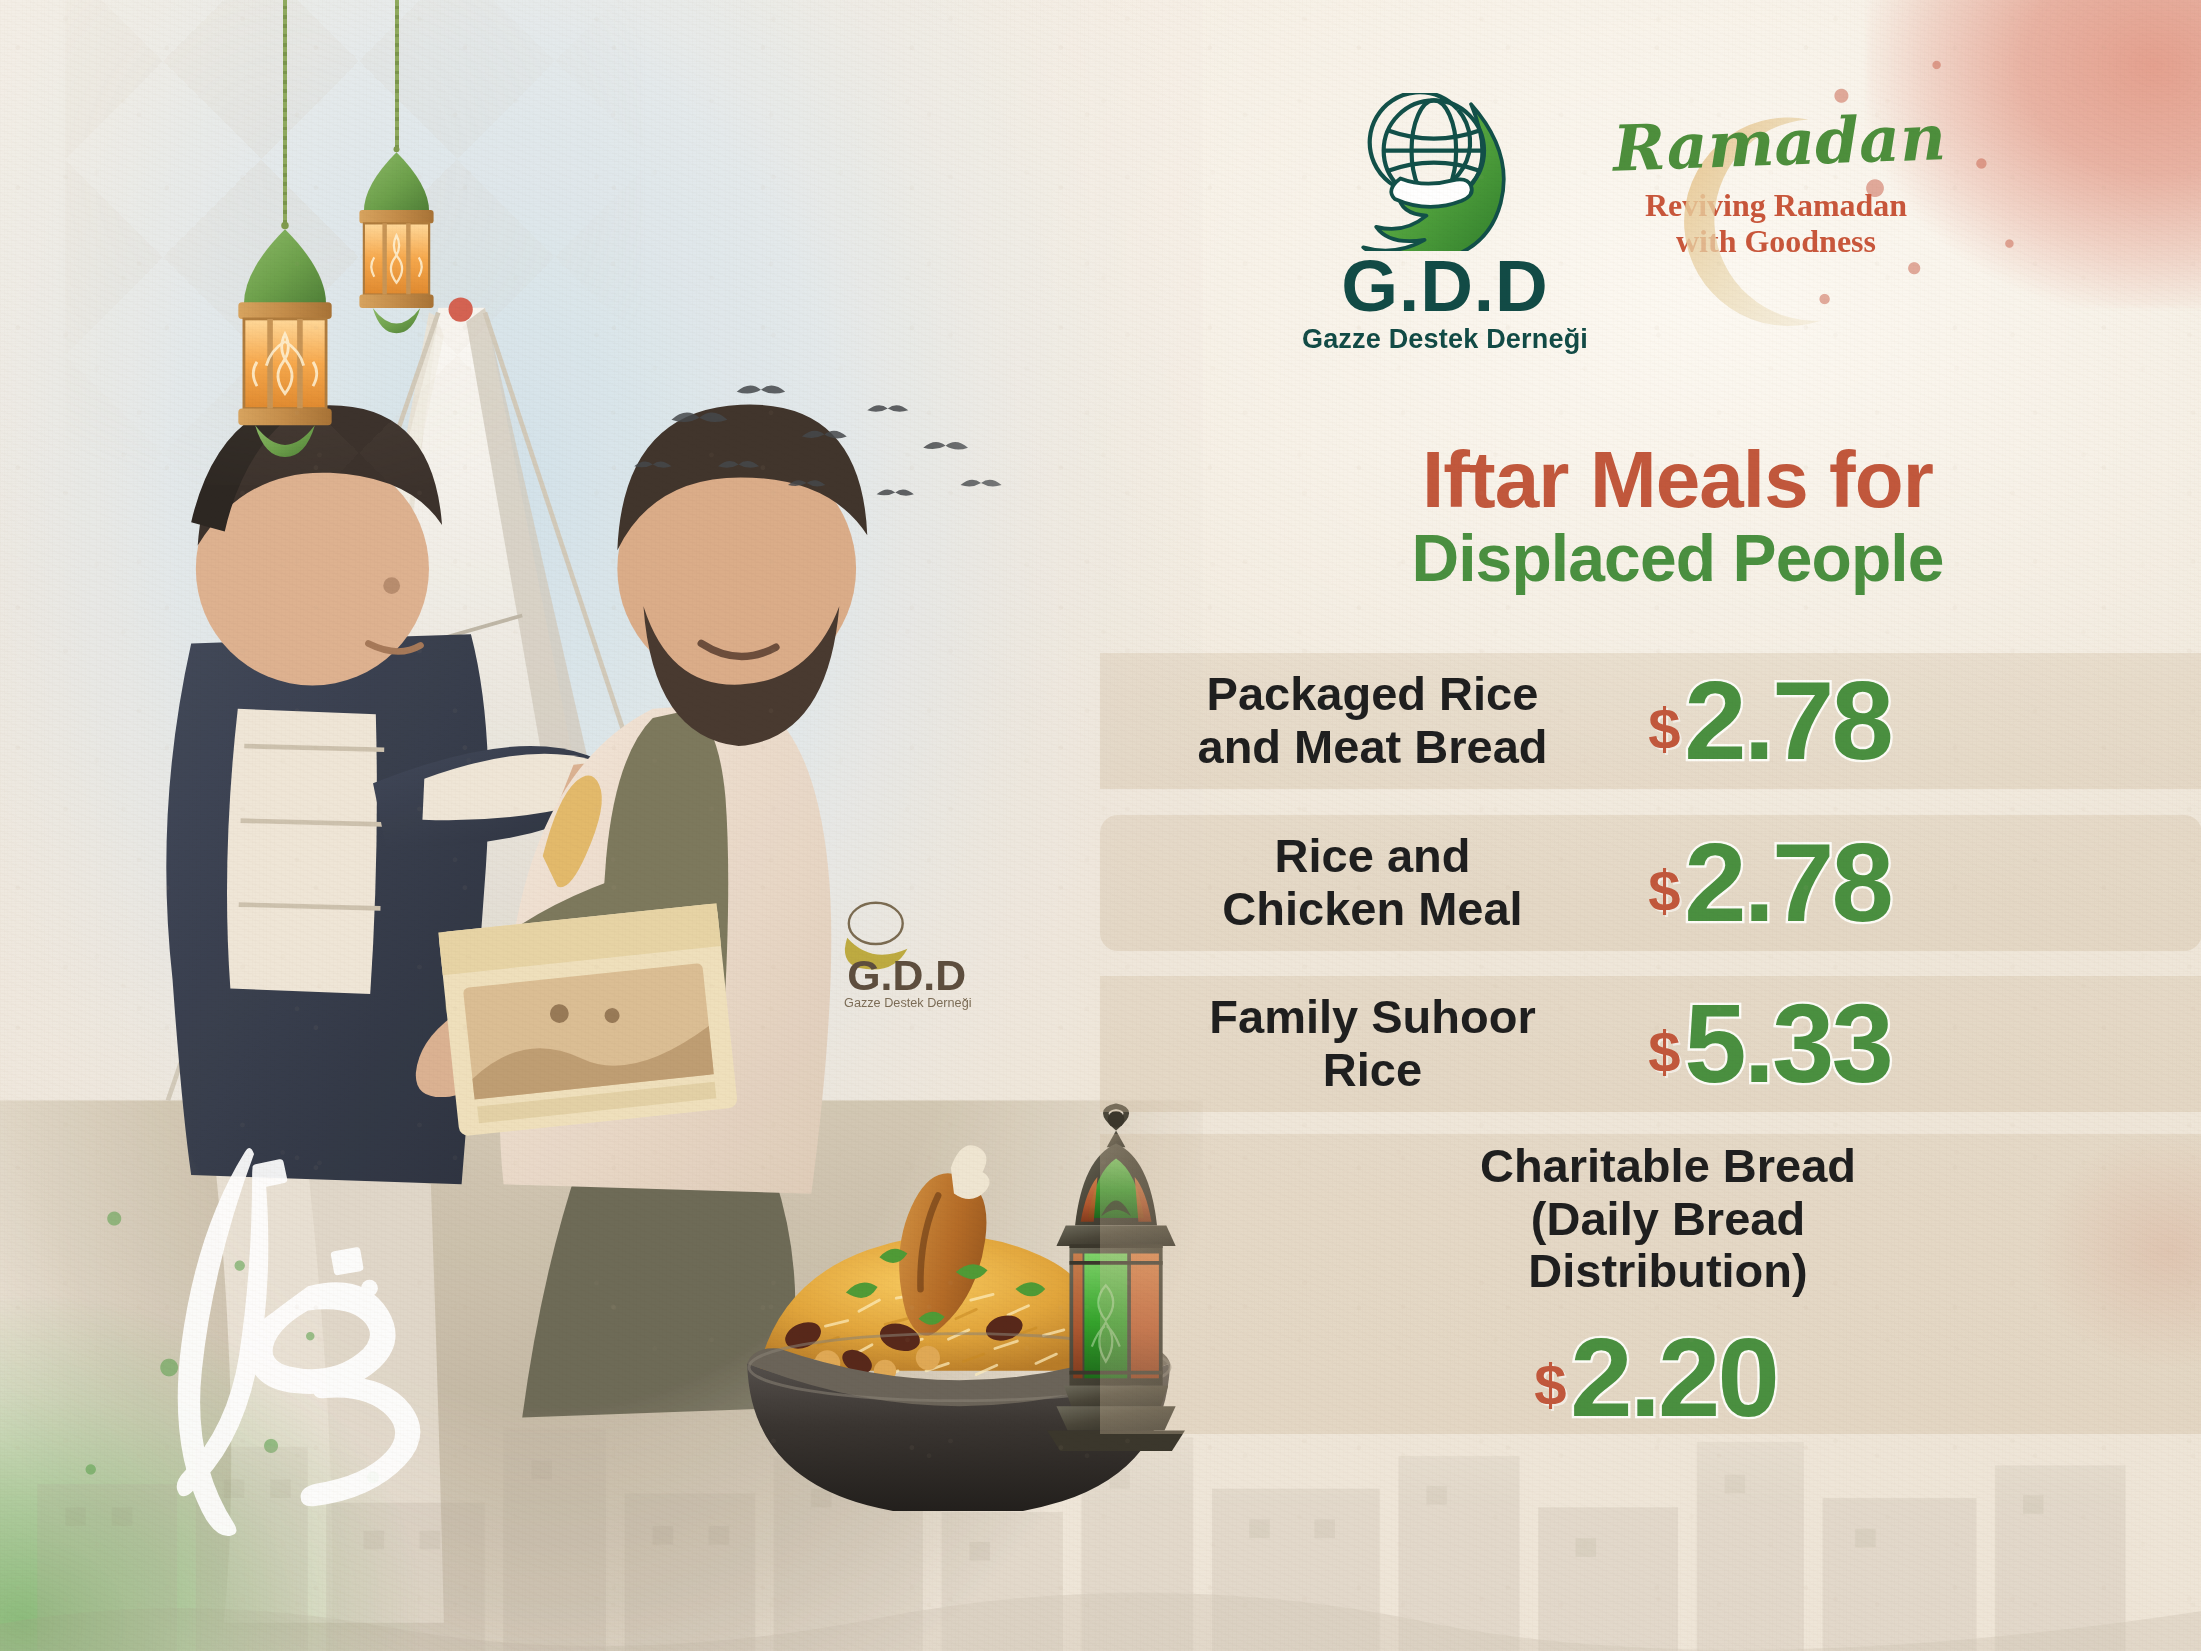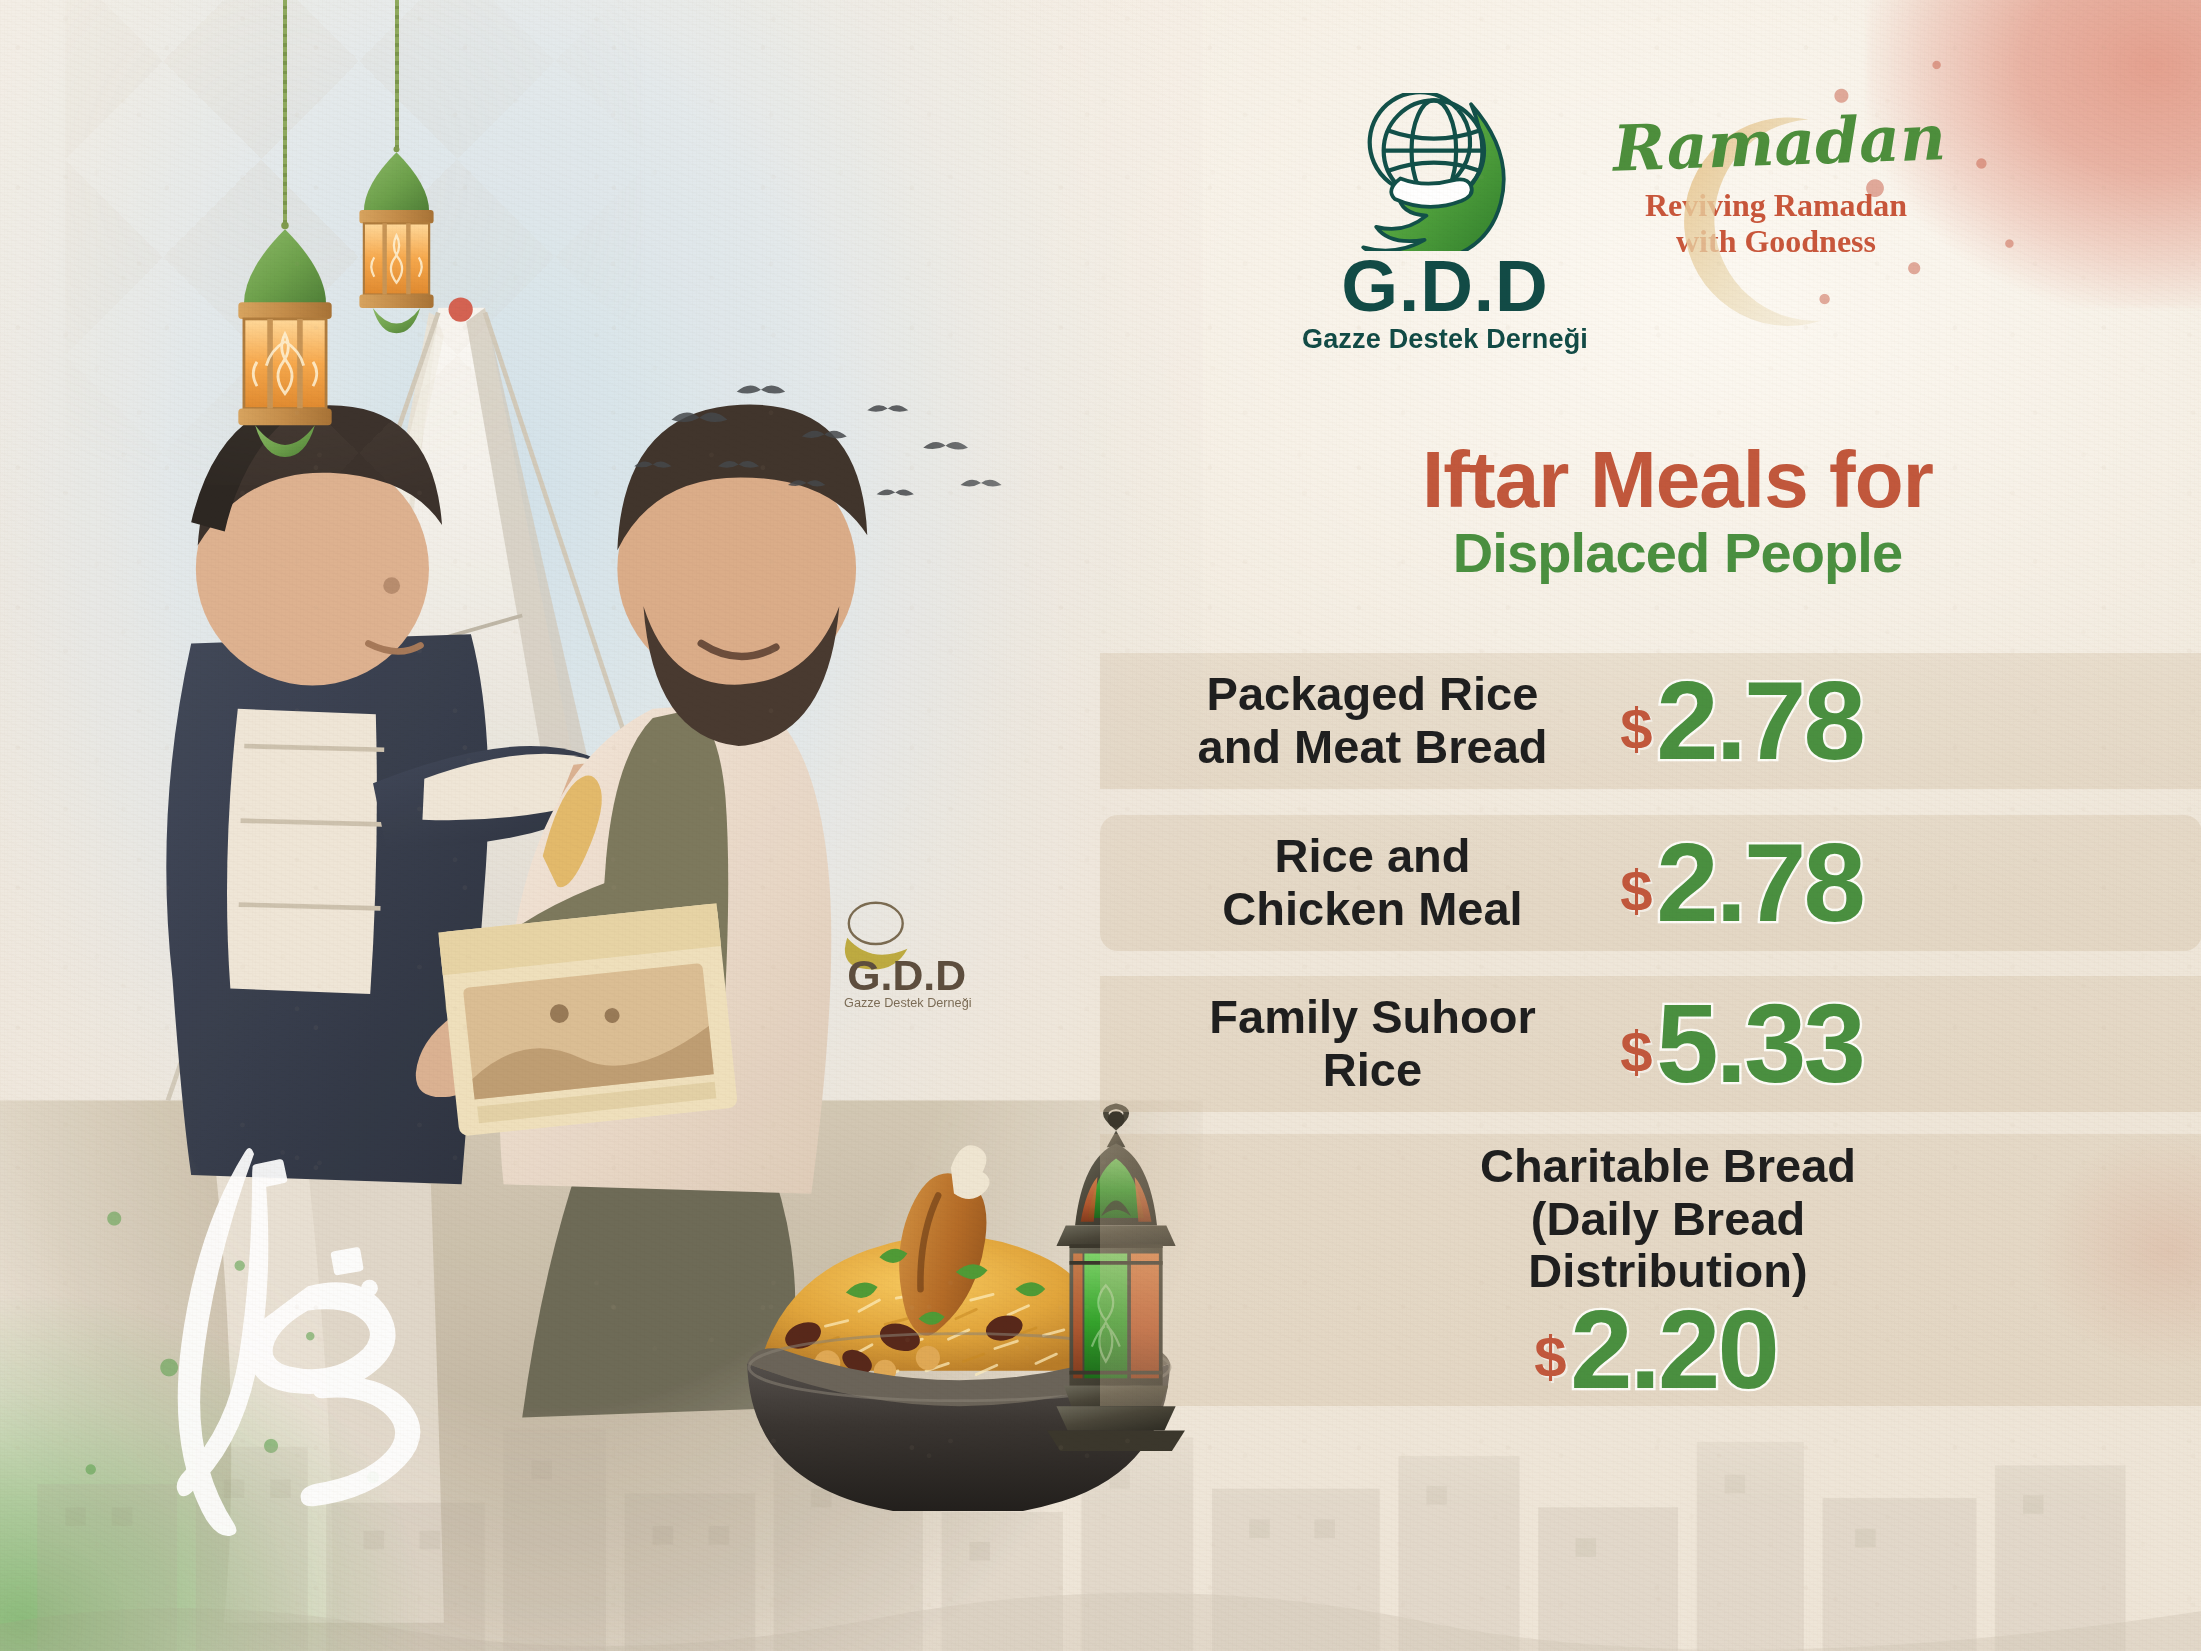--- a/index.html
+++ b/index.html
@@ -105,26 +105,26 @@
   .ramadan-block{ position:absolute; left:1613px; top:112px; width:326px; height:214px; text-align:center; }
   .rmd-title{ font-family:"DejaVu Serif", serif; font-style:italic; font-weight:bold;
     font-size:63px; color:#4d8f3c; transform:rotate(-2deg); line-height:1; }
   .rmd-sub{ font-family:"Liberation Serif", serif; font-weight:bold; color:#c9573b;
     font-size:32px; line-height:1.12; margin-top:13px; }
 
   
   .headline{ position:absolute; left:1165px; top:438px; width:1025px; text-align:center;
     font-weight:bold; letter-spacing:-0.9px; }
   .hl1{ font-size:80px; color:#c2583c; line-height:1.05; }
-  .hl2{ font-size:56px; color:#4a9040; line-height:1.1; }
+  .hl2{ font-size:66px; color:#4a9040; line-height:1.1; }
 
   
   .price-table{ position:absolute; left:1100px; top:653px; width:1102px; }
   .prow{ position:relative; display:flex; align-items:center; min-height:136px; padding:5.6px 0; }
-  .prow.band{ background:linear-gradient(180deg, rgba(206,186,157,.30), rgba(206,186,157,.34)); }
+  .prow.band{ background:linear-gradient(180deg, rgba(206,186,157,.30), rgba(206,186,157,.34));gap:28px; }
   .pname{ width:511px; text-align:center; font-size:47px; font-weight:600; color:#1f1f1f;
     line-height:1.12; padding-left:34px; }
   .pprice{ flex:1; display:flex; align-items:center; padding-left:9.3px; }
   .cur{ font-size:58px; font-weight:bold; color:#c2583c; line-height:1;
     position:relative; top:7.5px; margin-right:3.7px;
     text-shadow:1.9px 1.9px 0 rgba(255,255,255,.55); }
   .amt{ font-size:112px; font-weight:bold; color:#4a9040; line-height:.92; letter-spacing:-2.8px;
     -webkit-text-stroke:4.7px #fdfcf7; paint-order:stroke fill; }
 
   

